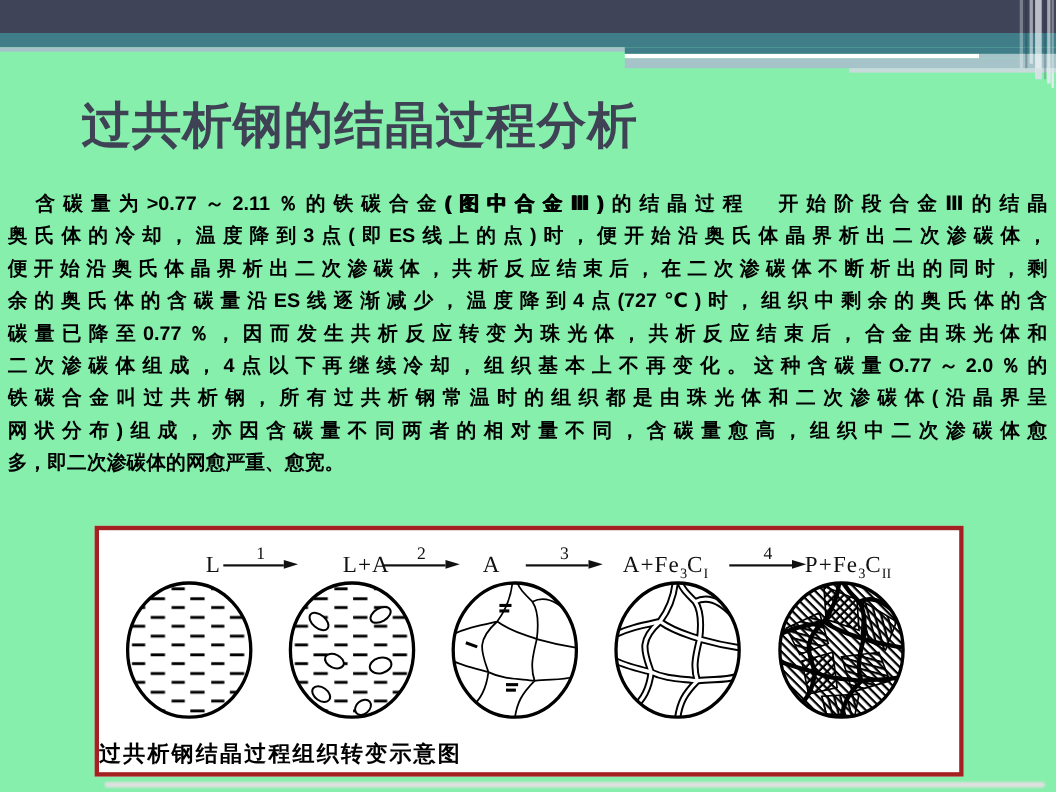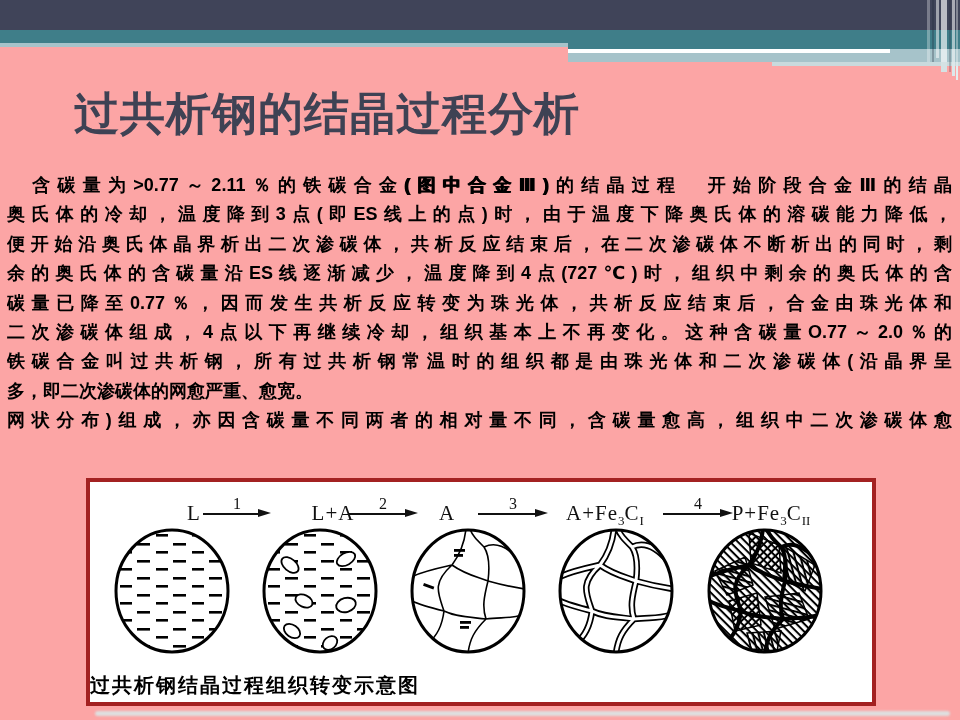--- a/index.html
+++ b/index.html
@@ -1,16 +1,16 @@
 <!DOCTYPE html>
 <html><head>
 <meta charset="utf-8">
 <style>
   html,body{margin:0;padding:0;background:#fff;}
-  #slide{position:relative;width:960px;height:720px;background:#fca5a5;overflow:hidden;
+  #slide{position:relative;width:960px;height:720px;background:#86efac;overflow:hidden;
          font-family:"Liberation Sans","DejaVu Sans",sans-serif;}
 
   
   .abs{position:absolute;}
   .bar-navy{left:0;top:0;width:960px;height:30px;background:#404459;}
   .bar-teal{left:0;top:30px;width:960px;height:13px;background:#3F7E89;}
   .bar-light-left{left:0;top:43px;width:568px;height:4px;background:#A6C3CA;}
   .bar-teal-right{left:568px;top:43px;width:392px;height:6px;background:#3F7E89;}
   .bar-white-line{left:568px;top:49px;width:322px;height:3.5px;background:#ffffff;}
   .bar-light-right-a{left:890px;top:49px;width:70px;height:3.5px;background:#A6C3CA;}
@@ -77,28 +77,28 @@
   <div class="abs vstripe vs6"></div>
   <div class="abs vstripe vs7"></div>
   <div class="abs vstub1"></div>
   <div class="abs vstub2"></div>
   <div class="abs vstub3"></div>
 
   <div class="abs title">过共析钢的结晶过程分析</div>
 
   <div class="abs body-block">
     <div class="bline just"><span>　含碳量为&gt;0.77～2.11％的铁碳合金</span><span class="b">(图中合金Ⅲ)</span><span>的结晶过程　开始阶段合金Ⅲ的结晶</span></div>
-    <div class="bline just"><span>奥氏体的冷却，温度降到3点(即ES线上的点)时，由于温度下降奥氏体的溶碳能力降低，</span></div>
+    <div class="bline just"><span>奥氏体的冷却，温度降到3点(即ES线上的点)时，便开始沿奥氏体晶界析出二次渗碳体，</span></div>
     <div class="bline just"><span>便开始沿奥氏体晶界析出二次渗碳体，共析反应结束后，在二次渗碳体不断析出的同时，剩</span></div>
     <div class="bline just"><span>余的奥氏体的含碳量沿ES线逐渐减少，温度降到4点(727℃)时，组织中剩余的奥氏体的含</span></div>
     <div class="bline just"><span>碳量已降至0.77％，因而发生共析反应转变为珠光体，共析反应结束后，合金由珠光体和</span></div>
     <div class="bline just"><span>二次渗碳体组成，4点以下再继续冷却，组织基本上不再变化。这种含碳量O.77～2.0％的</span></div>
     <div class="bline just"><span>铁碳合金叫过共析钢，所有过共析钢常温时的组织都是由珠光体和二次渗碳体(沿晶界呈</span></div>
+    <div class="bline just"><span>网状分布)组成，亦因含碳量不同两者的相对量不同，含碳量愈高，组织中二次渗碳体愈</span></div>
     <div class="bline"><span>多，即二次渗碳体的网愈严重、愈宽。</span></div>
-    <div class="bline just"><span>网状分布)组成，亦因含碳量不同两者的相对量不同，含碳量愈高，组织中二次渗碳体愈</span></div>
   </div>
 
   <div class="abs figure">
     <div class="fig-inner">
 
       <svg width="782" height="220" viewBox="0 0 782 220" style="position:absolute;left:0;top:0;">
         <defs>
           <clipPath id="cc">
               <ellipse cx="0" cy="0" rx="56" ry="61"></ellipse>
             </clipPath>

